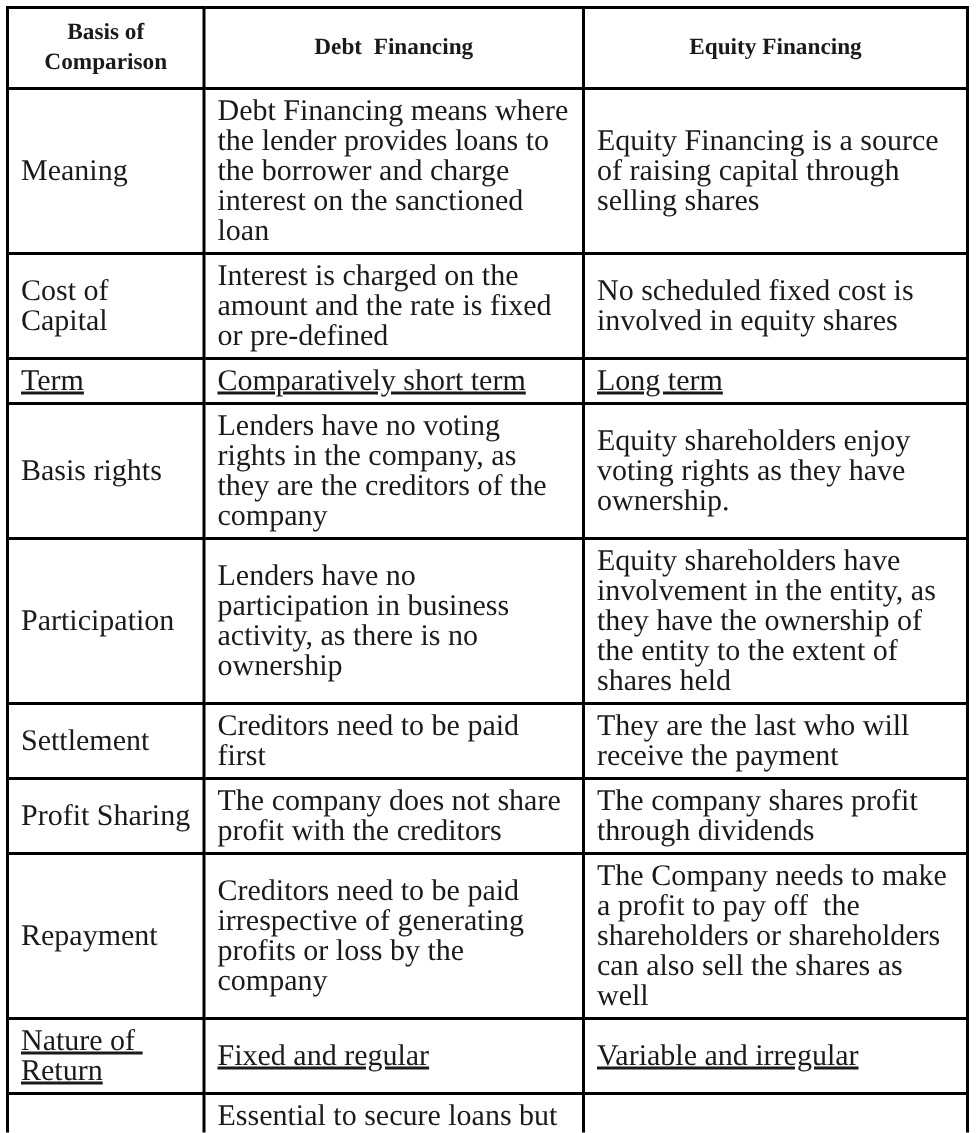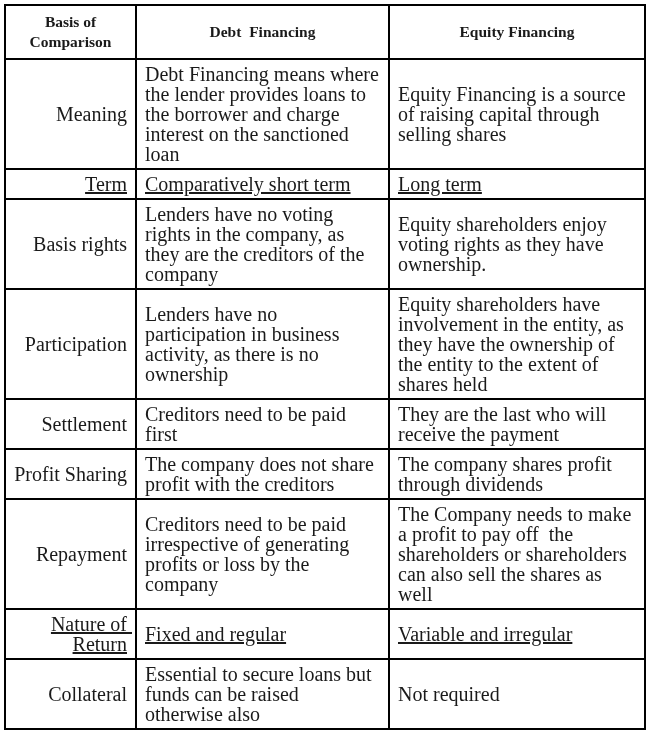--- a/index.html
+++ b/index.html
@@ -37,21 +37,21 @@
     word-wrap: break-word;
   }
   th {
     font-weight: bold;
     text-align: center;
     font-size: 15.5px;
     padding-top: 6px;
     padding-bottom: 6px;
   }
   td.basis {
-    text-align: right;
+    text-align: left;
   }
   td.debt, td.equity {
     text-align: left;
   }
   tr.single td { height: 28px; text-decoration: underline; }
 </style>
 </head>
 <body>
 
 <div class="page">
@@ -66,20 +66,25 @@
         <th>Basis of Comparison</th>
         <th>Debt  Financing</th>
         <th>Equity Financing</th>
       </tr>
     </thead>
     <tbody>
       <tr>
         <td class="basis">Meaning</td>
         <td class="debt">Debt Financing means where the lender provides loans to the borrower and charge interest on the sanctioned loan</td>
         <td class="equity">Equity Financing is a source of raising capital through selling shares</td>
+      </tr>
+      <tr>
+        <td class="basis">Cost of Capital</td>
+        <td class="debt">Interest is charged on the amount and the rate is fixed or pre-defined</td>
+        <td class="equity">No scheduled fixed cost is involved in equity shares</td>
       </tr>
       <tr class="single">
         <td class="basis">Term</td>
         <td class="debt">Comparatively short term</td>
         <td class="equity">Long term</td>
       </tr>
       <tr>
         <td class="basis">Basis rights</td>
         <td class="debt">Lenders have no voting rights in the company, as they are the creditors of the company</td>
         <td class="equity">Equity shareholders enjoy voting rights as they have ownership.</td>

